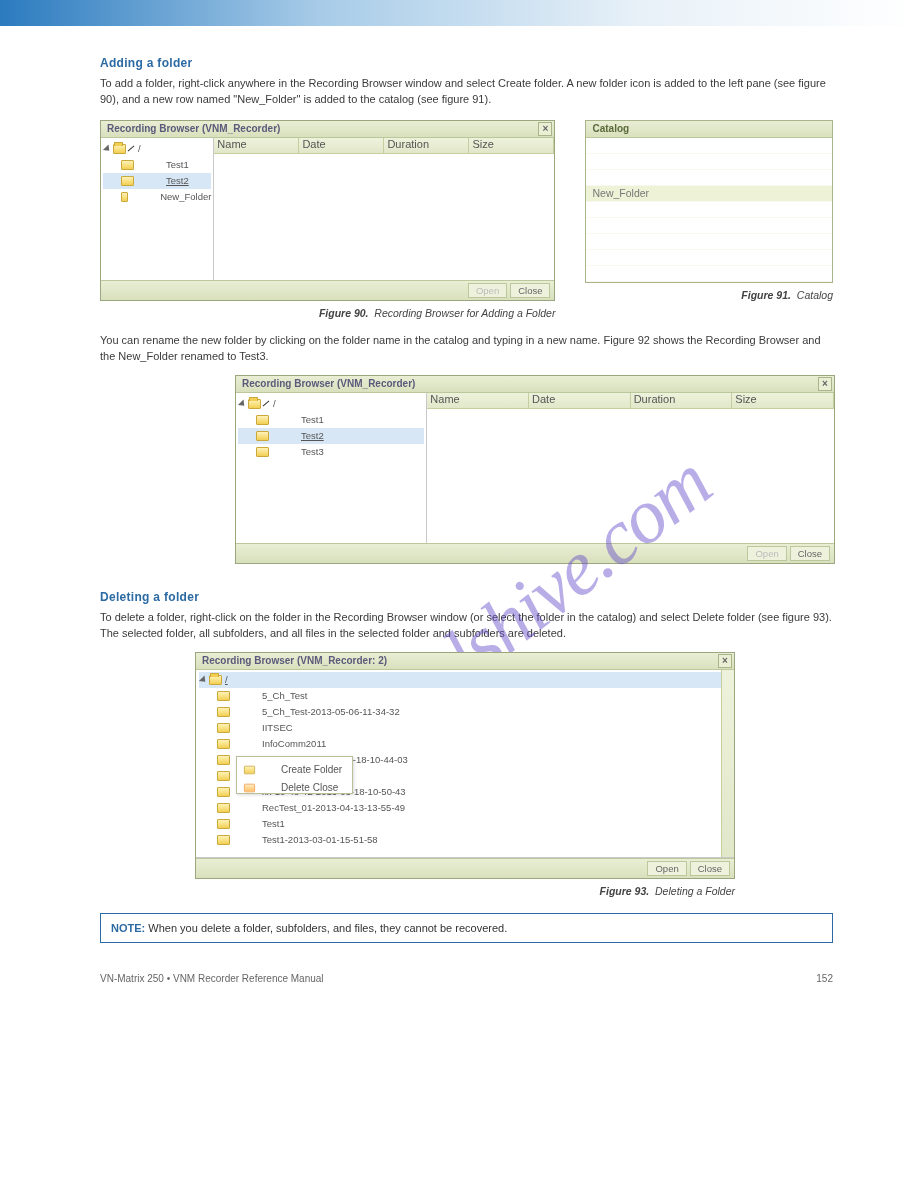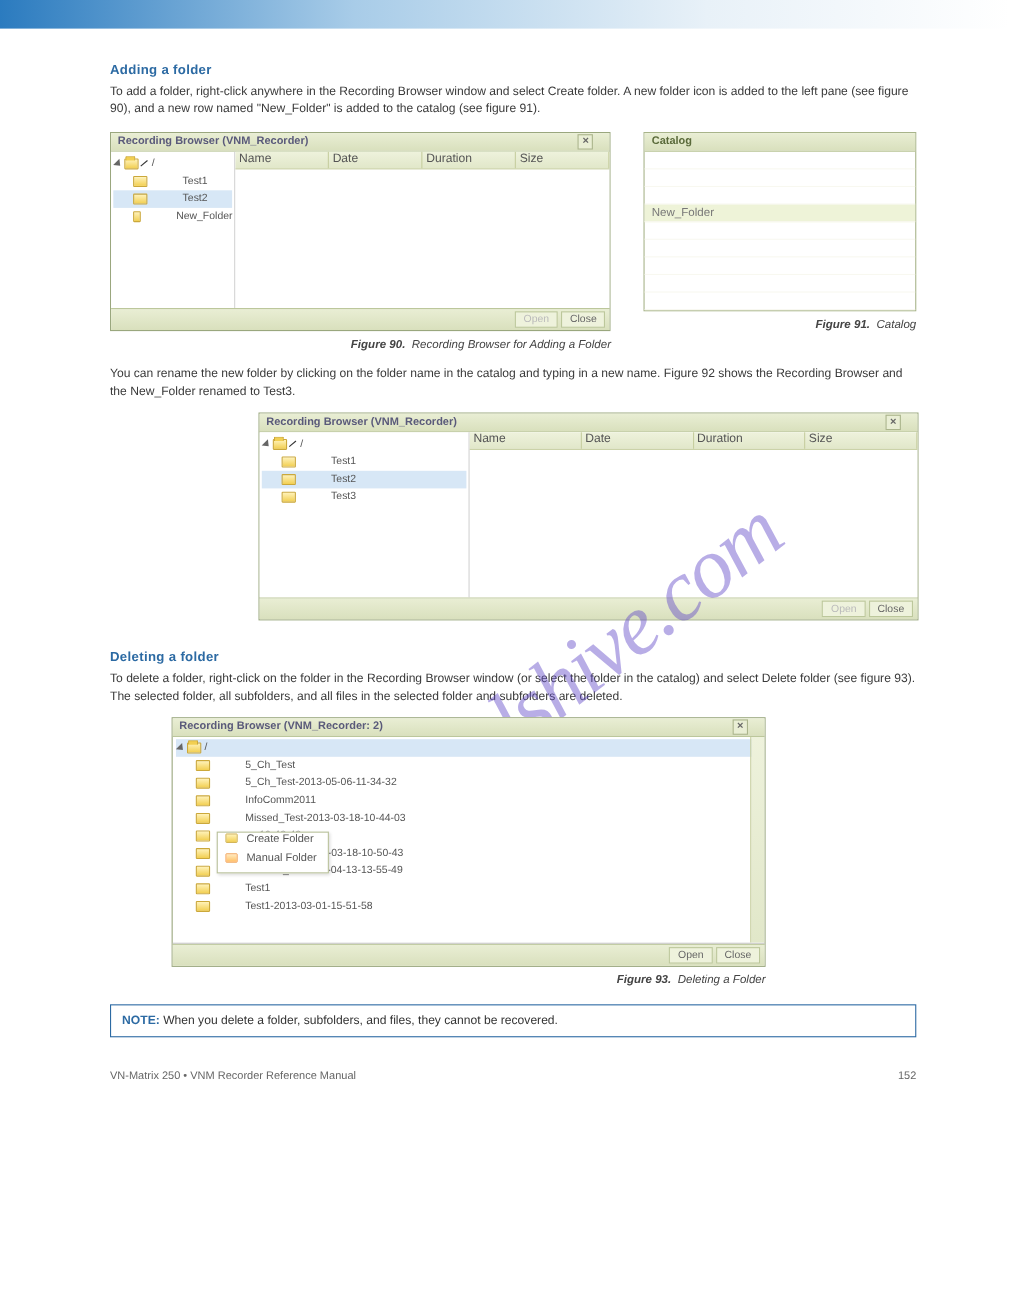--- a/index.html
+++ b/index.html
@@ -11,51 +11,51 @@
 
   .section-head { color: #2c6aa3; font-weight: bold; font-size: 12px; margin-bottom: 6px; letter-spacing: .3px; }
   .body-text { font-size: 11px; line-height: 1.45; color: #3a3a3a; margin-bottom: 10px; }
   .code-inline { font-family: inherit; }
 
   .fig-row { display: flex; gap: 30px; margin: 12px 0 8px 0; }
   .fig-caption { text-align: right; font-style: italic; font-weight: bold; font-size: 10.5px; color: #444; margin-top: 6px; }
 
   
   .win { border: 1px solid #9aa77e; background: #fff; font-size: 10px; color: #555; }
-  .win-title { background: linear-gradient(#e9eed4, #d9e0bd); height: 17px; display: flex; align-items: center; justify-content: space-between; padding: 0 15px 0 6px; font-weight: bold; font-size: 10px; color: #5a5a7a; border-bottom: 1px solid #bcc79b; }
+  .win-title { background: linear-gradient(#e9eed4, #d9e0bd); height: 17px; display: flex; align-items: center; justify-content: space-between; padding: 0 2px 0 6px; font-weight: bold; font-size: 10px; color: #5a5a7a; border-bottom: 1px solid #bcc79b; }
   .close-x { width: 14px; height: 14px; background: #e9eed4; border: 1px solid #aab48b; font-size: 10px; text-align: center; line-height: 11px; color: #666; cursor: pointer; }
 
   .win-body { display: flex; }
   .tree-pane { width: 25%; min-height: 120px; border-right: 1px solid #c9c9c9; background: #fff; padding: 3px 2px; }
   .list-pane { flex: 1; background: #fff; }
   .list-head { height: 16px; background: linear-gradient(#eef2dc, #e1e7c9); border-bottom: 1px solid #c6ce9f; display: flex; }
   .list-head .col { flex: 1; border-right: 1px solid #c6ce9f; height: 100%; font-size: 11px; padding-left: 3px; }
 
   .tree-row { display: flex; align-items: center; height: 16px; gap: 3px; padding-left: 2px; }
-  .tree-row.sel { background: #d7e7f6; }
+  .tree-row.sel { background: #d7e7f6; text-decoration: underline; }
   .indent1 { padding-left: 18px; gap: 32px; }
   .disc-tri { width: 0; height: 0; border-left: 5px solid #666; border-top: 4px solid transparent; border-bottom: 4px solid transparent; transform: rotate(45deg); }
   .folder-ico { width: 13px; height: 10px; background: linear-gradient(#fff2b8, #f2cf52); border: 1px solid #cba83a; border-radius: 1px; position: relative; }
   .folder-ico.open::before { content: ""; position: absolute; top: -3px; left: 0; width: 7px; height: 3px; background: #f2cf52; border: 1px solid #cba83a; border-bottom: none; border-radius: 1px 1px 0 0; }
   .pencil { width: 8px; height: 1px; background: #333; transform: rotate(-40deg); margin-left: -2px; }
   .tree-label { font-size: 9.5px; color: #555; }
 
   .win-foot { height: 20px; background: linear-gradient(#e9eed4, #d9e0bd); border-top: 1px solid #bcc79b; display: flex; justify-content: flex-end; align-items: center; gap: 3px; padding-right: 4px; }
   .win-foot .btn { background: #eef2dc; border: 1px solid #bcc79b; font-size: 9.5px; color: #666; padding: 1px 7px; cursor: pointer; text-align: right; }
   .win-foot .btn.disabled { color: #bbb; }
 
   
   .catalog { border: 1px solid #a8b48a; background: #fff; font-size: 10.5px; }
   .cat-title { height: 17px; background: linear-gradient(#e9eed4, #d9e0bd); border-bottom: 1px solid #bcc79b; padding-left: 6px; font-weight: bold; font-size: 10px; color: #5a6a3a; display: flex; align-items: center; }
   .cat-row { height: 16px; display: flex; align-items: center; padding-left: 6px; color: #777; border-bottom: 1px solid #f8f8f0; }
   .cat-row.hl { background: #eef3d8; }
 
   
   .ctx { position: absolute; background: #fff; border: 1px solid #b8c09a; box-shadow: 1px 1px 3px rgba(0,0,0,.15); font-size: 10px; }
-  .ctx-item { display: flex; align-items: flex-start; gap: 6px; height: 18px; padding: 0 10px 0 4px; }
+  .ctx-item { display: flex; align-items: flex-end; gap: 24px; height: 18px; padding: 0 10px 0 4px; }
   .ctx-ico { width: 16px; display: flex; justify-content: center; }
 
   .note-box { border: 1px solid #2c6aa3; padding: 8px 10px; margin-top: 16px; font-size: 11px; color: #333; }
   .note-box b { color: #2c6aa3; }
 
   .footer { margin-top: 30px; font-size: 10px; color: #666; display: flex; justify-content: space-between; }
 
   .watermark { position: absolute; pointer-events: none; font-size: 78px; font-style: italic; color: rgba(98,74,200,.45); font-family: Georgia, 'Times New Roman', serif; transform: rotate(-38deg); left: 240px; top: 560px; letter-spacing: -2px; }
 </style>
 </head>
@@ -180,39 +180,43 @@
       <div class="win-foot">
         <span class="btn disabled">Open</span>
         <span class="btn">Close</span>
       </div>
     </div>
   </div>
 
   <div class="section-head" style="margin-top:26px;">Deleting a folder</div>
   <p class="body-text">To delete a folder, right-click on the folder in the Recording Browser window (or select the folder in the catalog) and select Delete folder (see figure 93). The selected folder, all subfolders, and all files in the selected folder and subfolders are deleted.</p>
 
-  <div style="margin-left:56px; width:540px; position:relative;">
+  <div style="margin-left:95px; width:540px; position:relative;">
     <div class="win">
       <div class="win-title">
         <span>Recording Browser (VNM_Recorder: 2)</span>
         <span class="close-x">×</span>
       </div>
       <div style="height:188px; overflow:hidden; position:relative; border-bottom:1px solid #c9c9c9; padding:2px 3px;">
         <div class="tree-row sel" style="background:#d7e7f6;">
           <span class="disc-tri"></span>
           <span class="folder-ico open"></span>
           <span class="tree-label">/</span>
         </div>
         <div class="tree-row indent1">
             <span class="folder-ico"></span>
             <span class="tree-label">5_Ch_Test</span>
           </div>
         <div class="tree-row indent1">
             <span class="folder-ico"></span>
             <span class="tree-label">5_Ch_Test-2013-05-06-11-34-32</span>
+          </div>
+        <div class="tree-row indent1">
+            <span class="folder-ico"></span>
+            <span class="tree-label">IITSEC</span>
           </div>
         <div class="tree-row indent1">
             <span class="folder-ico"></span>
             <span class="tree-label">InfoComm2011</span>
           </div>
         <div class="tree-row indent1">
             <span class="folder-ico"></span>
             <span class="tree-label">Missed_Test-2013-03-18-10-44-03</span>
           </div>
         <div class="tree-row indent1">
@@ -242,21 +246,21 @@
           <div class="ctx-item">
             <span class="ctx-ico">
                 <span class="folder-ico" style="transform:scale(.85);"></span>
               </span>
             <span>Create Folder</span>
           </div>
           <div class="ctx-item">
             <span class="ctx-ico">
                 <span class="folder-ico" style="transform:scale(.85); filter:hue-rotate(-20deg);"></span>
               </span>
-            <span>Manual Folder</span>
+            <span>Delete Close</span>
           </div>
         </div>
       </div>
       <div class="win-foot">
         <span class="btn">Open</span>
         <span class="btn">Close</span>
       </div>
     </div>
     <div class="fig-caption">
       <span>Figure 93.</span>&nbsp;&nbsp;<span style="font-style:italic;font-weight:normal;">Deleting a Folder</span>

